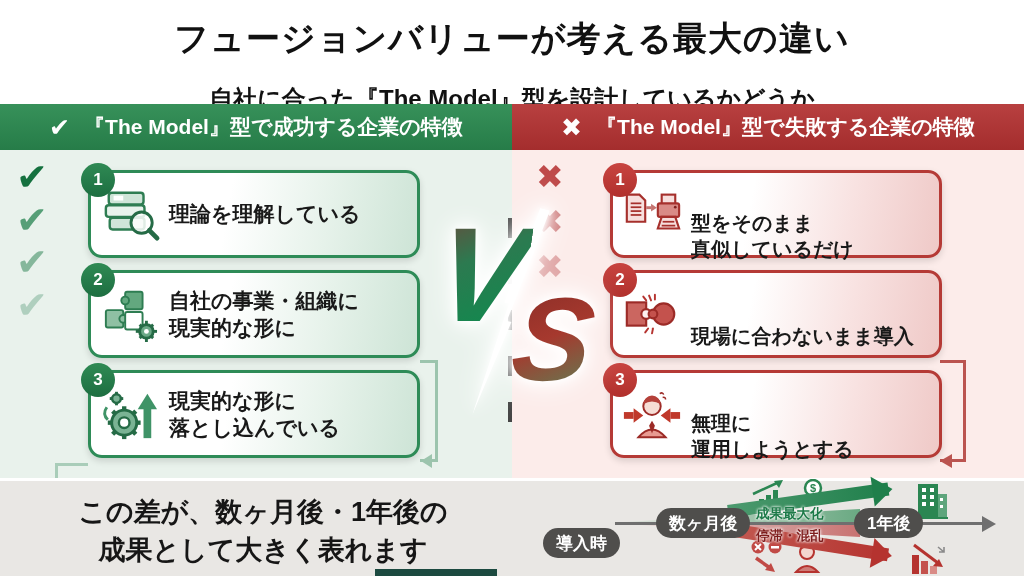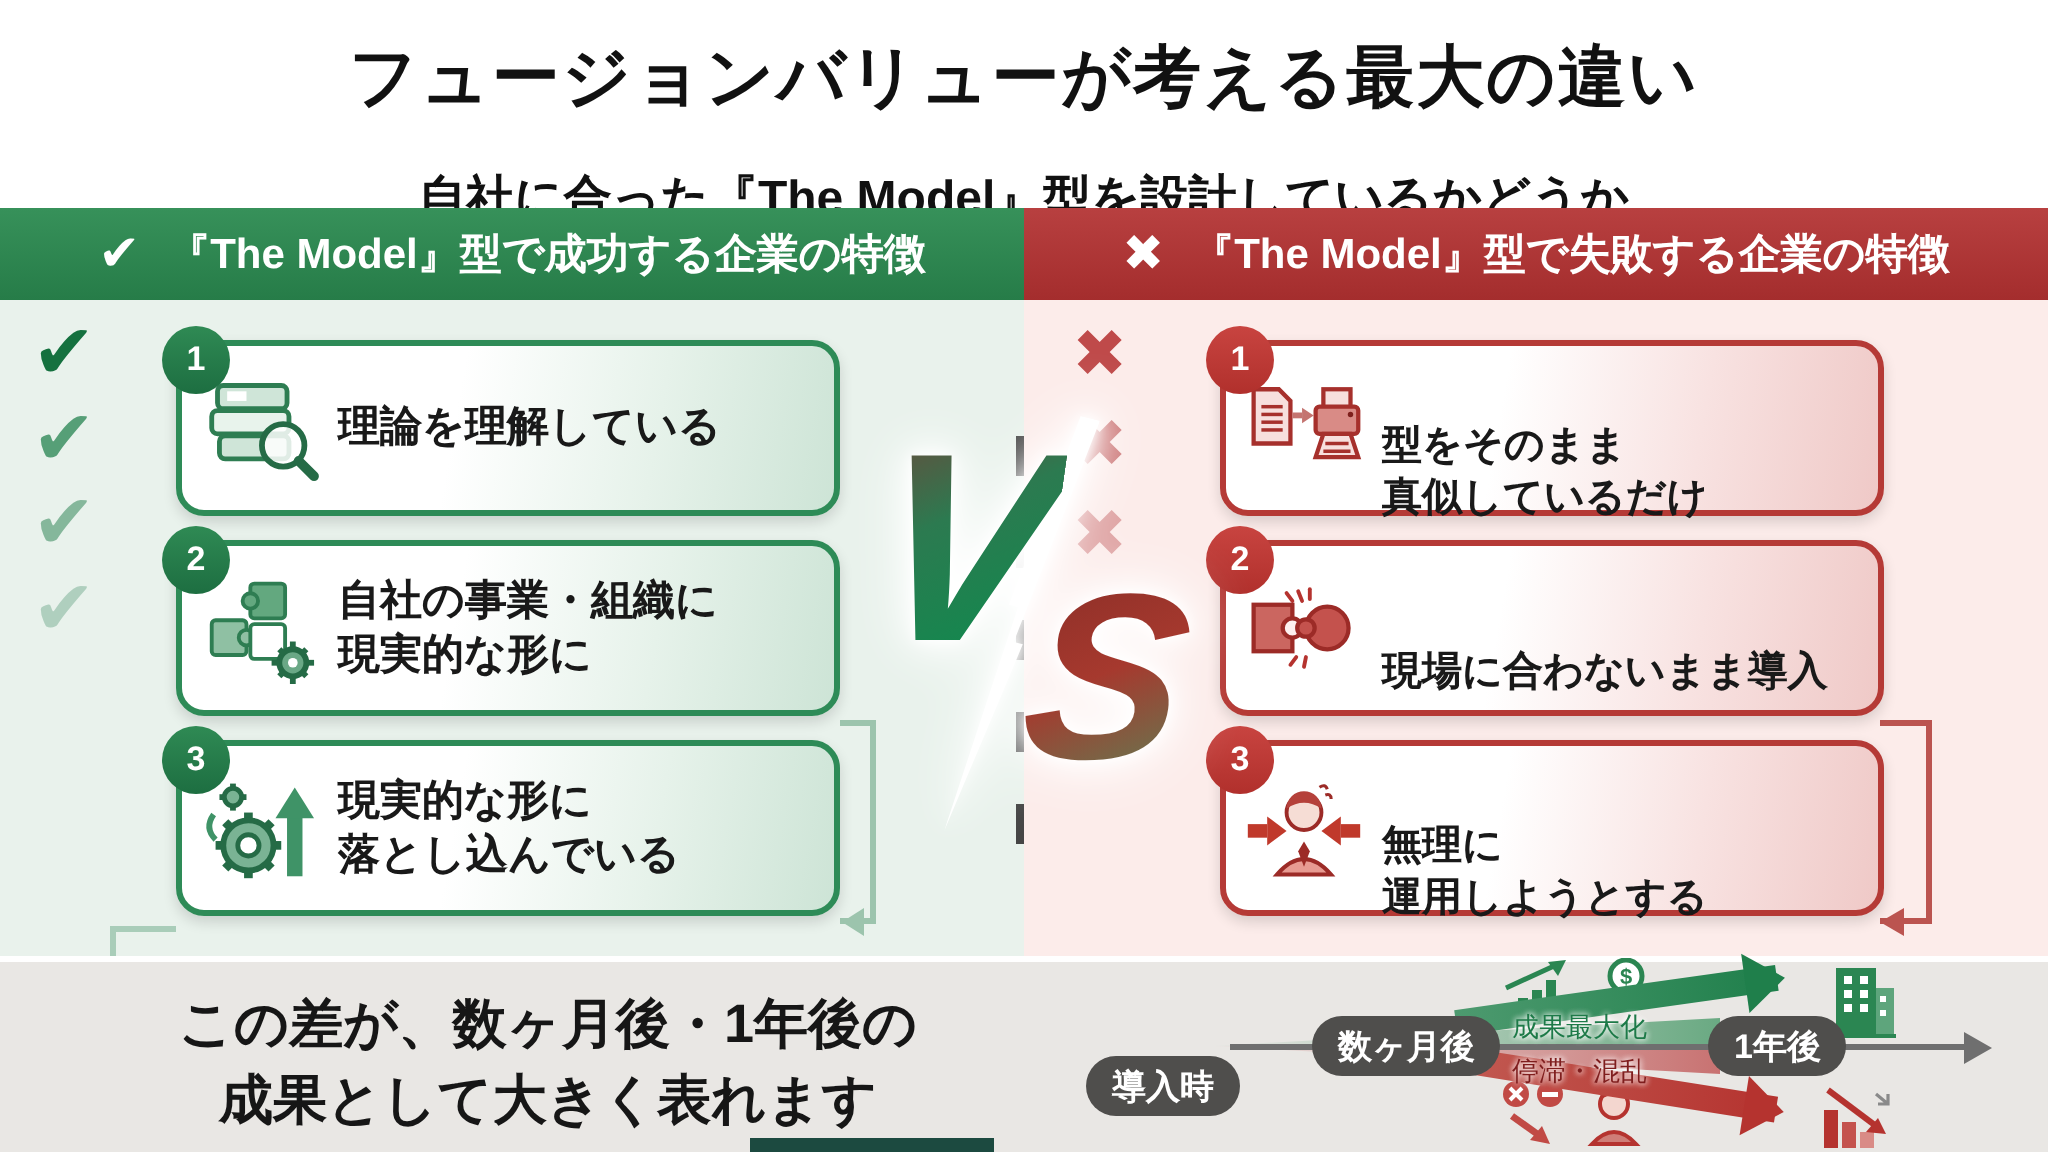--- a/index.html
+++ b/index.html
@@ -82,36 +82,36 @@
         -webkit-background-clip:text; background-clip:text; color:transparent; transform:skewX(-8deg); }
   .vs .v { left:0; top:0; font-size:134px;
         background-image:linear-gradient(155deg,#6e463a 0%,#2c7a50 38%,#0f8a4e 90%); }
   .vs .s { left:76px; top:72px; font-size:118px;
         background-image:linear-gradient(155deg,#8e2f28 8%,#a6392e 48%,#5f7e53 96%); }
   .vs .bolt { position:absolute; left:60px; top:-4px; width:26px; height:218px; transform:rotate(14deg);
         background:#fff; clip-path:polygon(62% 0,100% 0,42% 54%,60% 54%,0 100%,34% 46%,16% 46%); }
 
   
   .footer { position:absolute; left:0; top:478px; width:1024px; height:98px; background:#e9e7e4; border-top:3px solid #fff; }
-  .footer-msg { position:absolute; left:64px; top:12px; width:420px; text-align:center;
+  .footer-msg { position:absolute; left:53px; top:12px; width:420px; text-align:center;
                 font-size:27px; font-weight:900; color:#161616; line-height:1.42; }
   .tl-el { position:absolute; }
   .wedge-pos { left:605px; top:28px; width:255px; height:14px;
                background:linear-gradient(to right,rgba(74,154,106,0),rgba(74,154,106,.8));
                clip-path:polygon(0 100%,100% 0,100% 100%); }
   .wedge-neg { left:605px; top:42px; width:255px; height:14px;
                background:linear-gradient(to right,rgba(192,85,85,0),rgba(192,85,85,.8));
                clip-path:polygon(0 0,100% 0,100% 100%); }
   .baseline { left:615px; top:41px; width:370px; height:3px; background:#6f6f6f; z-index:1; }
   .baseline-head { left:982px; top:34.5px; width:0; height:0; z-index:1;
                border:8px solid transparent; border-left:14px solid #6f6f6f; }
   .pill { top:27px; height:30px; padding:0 13px; border-radius:15px; background:#4f4e4c; color:#fff;
           font-size:17px; font-weight:800; display:flex; align-items:center; z-index:3; }
   .pill.p1 { left:543px;margin-top:20px; } .pill.p2 { left:656px; } .pill.p3 { left:854px; }
-  .tl-label { font-size:13.5px; font-weight:400; z-index:3; text-shadow:0 0 3px #fff,0 0 3px #fff; }
+  .tl-label { font-size:13.5px; font-weight:700; z-index:3; text-shadow:0 0 3px #fff,0 0 3px #fff; }
   .lab-pos { left:756px; top:24px; color:#1d7a48; }
   .lab-neg { left:756px; top:46px; color:#7f1d1d; }
   .arrow-bar { height:13px; transform-origin:left center; z-index:2; }
   .arrow-pos { left:728px; top:24px; width:162px; transform:rotate(-8deg);
                background:linear-gradient(90deg,#4d9a6f,#1f7f4b); }
   .arrow-pos::after { content:''; position:absolute; right:-19px; top:-8.5px;
                border:15px solid transparent; border-left:20px solid #1f7f4b; }
   .arrow-neg { left:728px; top:42px; width:162px; transform:rotate(9deg);
                background:linear-gradient(90deg,#c25a52,#b5332f); }
   .arrow-neg::after { content:''; position:absolute; right:-19px; top:-8.5px;

